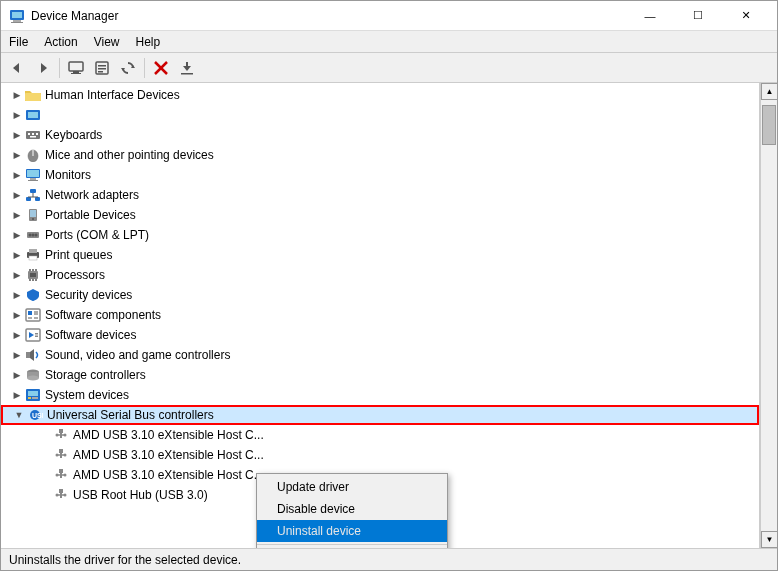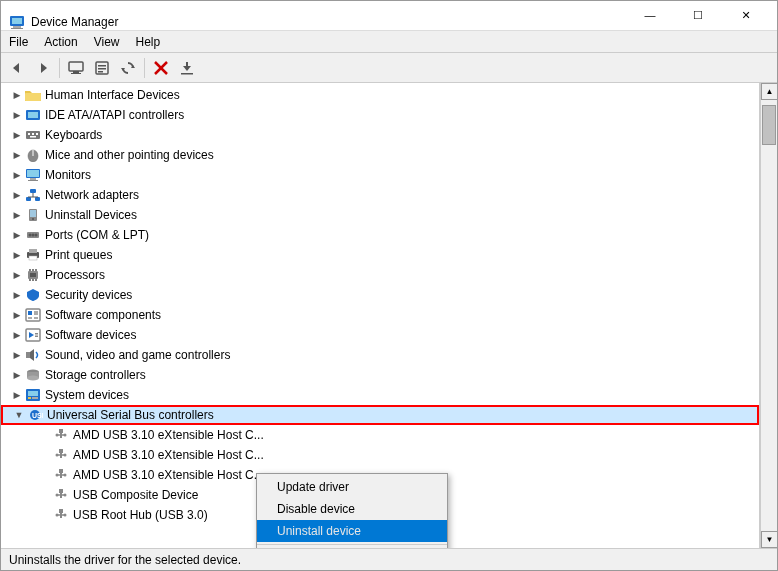--- a/index.html
+++ b/index.html
@@ -16,21 +16,21 @@
       height: 571px;
       background: #f0f0f0;
       border: 1px solid #999;
       display: flex;
       flex-direction: column;
     }
     .title-bar {
       background: #fff;
       height: 30px;
       display: flex;
-      align-items: flex-end;
+      align-items: center;
       justify-content: space-between;
       padding: 0 8px;
       border-bottom: 1px solid #ddd;
     }
     .title-bar-left {
       display: flex;
       align-items: center;
       gap: 6px;
     }
     .title-icon {
@@ -316,21 +316,20 @@
         </div>
 
         <div class="tree-item" style="padding-left:8px">
           <span class="toggle">▶</span>
           <span class="item-icon">
             <svg width="16" height="14" viewBox="0 0 16 14">
                 <rect x="1" y="2" width="14" height="10" fill="#1e6fcc" rx="1"></rect>
                 <rect x="3" y="4" width="10" height="6" fill="#87ceeb"></rect>
               </svg>
           </span>
-          <span class="item-label">IDE ATA/ATAPI controllers</span>
         </div>
 
         <div class="tree-item" style="padding-left:8px">
           <span class="toggle">▶</span>
           <span class="item-icon">
             <svg width="16" height="14" viewBox="0 0 16 14">
                 <rect x="1" y="3" width="14" height="8" fill="#777" rx="1"></rect>
                 <rect x="3" y="5" width="2" height="2" fill="#fff"></rect>
                 <rect x="7" y="5" width="2" height="2" fill="#fff"></rect>
                 <rect x="11" y="5" width="2" height="2" fill="#fff"></rect>
@@ -381,21 +380,21 @@
 
         <div class="tree-item" style="padding-left:8px">
           <span class="toggle">▶</span>
           <span class="item-icon">
             <svg width="16" height="14" viewBox="0 0 16 14">
                 <rect x="4" y="1" width="8" height="12" fill="#888" rx="1"></rect>
                 <rect x="5" y="2" width="6" height="7" fill="#a0c8e0"></rect>
                 <circle cx="8" cy="11" r="1" fill="#555"></circle>
               </svg>
           </span>
-          <span class="item-label">Uninstall Devices</span>
+          <span class="item-label">Portable Devices</span>
         </div>
 
         <div class="tree-item" style="padding-left:8px">
           <span class="toggle">▶</span>
           <span class="item-icon">
             <svg width="16" height="14" viewBox="0 0 16 14">
                 <rect x="2" y="4" width="12" height="6" fill="#888" rx="1"></rect>
                 <circle cx="5" cy="7" r="1.5" fill="#555"></circle>
                 <circle cx="8" cy="7" r="1.5" fill="#555"></circle>
                 <circle cx="11" cy="7" r="1.5" fill="#555"></circle>
@@ -553,33 +552,20 @@
                 <rect x="6" y="1" width="4" height="4" fill="#888"></rect>
                 <line x1="8" y1="5" x2="8" y2="10" stroke="#888" stroke-width="2"></line>
                 <line x1="5" y1="7" x2="11" y2="7" stroke="#888" stroke-width="1.5"></line>
                 <circle cx="4" cy="7" r="1.5" fill="#888"></circle>
                 <circle cx="12" cy="7" r="1.5" fill="#888"></circle>
               </svg>
           </span>
           <span class="item-label">AMD USB 3.10 eXtensible Host C...</span>
         </div>
 
-        <div class="tree-item" style="padding-left:36px">
-          <span class="toggle" style="width:16px;display:inline-block;"></span>
-          <span class="item-icon">
-            <svg width="16" height="14" viewBox="0 0 16 14">
-                <rect x="6" y="1" width="4" height="4" fill="#888"></rect>
-                <line x1="8" y1="5" x2="8" y2="10" stroke="#888" stroke-width="2"></line>
-                <line x1="5" y1="7" x2="11" y2="7" stroke="#888" stroke-width="1.5"></line>
-                <circle cx="4" cy="7" r="1.5" fill="#888"></circle>
-                <circle cx="12" cy="7" r="1.5" fill="#888"></circle>
-              </svg>
-          </span>
-          <span class="item-label">USB Composite Device</span>
-        </div>
 
 
         <div class="tree-item" style="padding-left:36px">
           <span class="toggle" style="width:16px;display:inline-block;"></span>
           <span class="item-icon">
             <svg width="16" height="14" viewBox="0 0 16 14">
                 <rect x="6" y="1" width="4" height="4" fill="#888"></rect>
                 <line x1="8" y1="5" x2="8" y2="10" stroke="#888" stroke-width="2"></line>
                 <line x1="5" y1="7" x2="11" y2="7" stroke="#888" stroke-width="1.5"></line>
                 <circle cx="4" cy="7" r="1.5" fill="#888"></circle>

